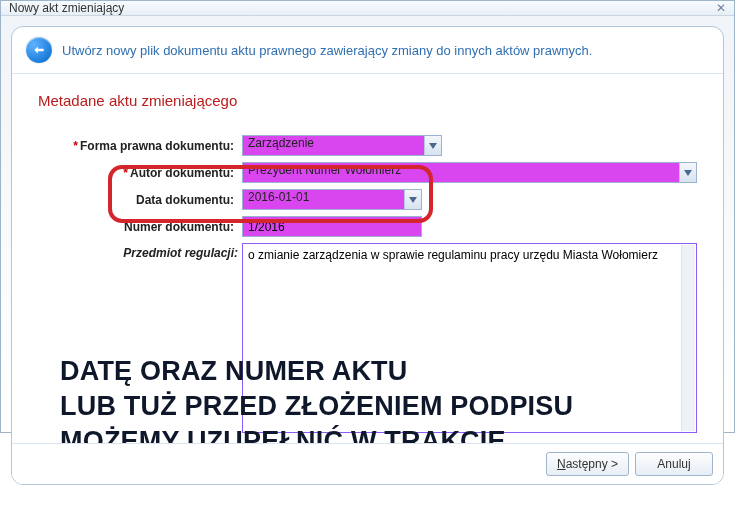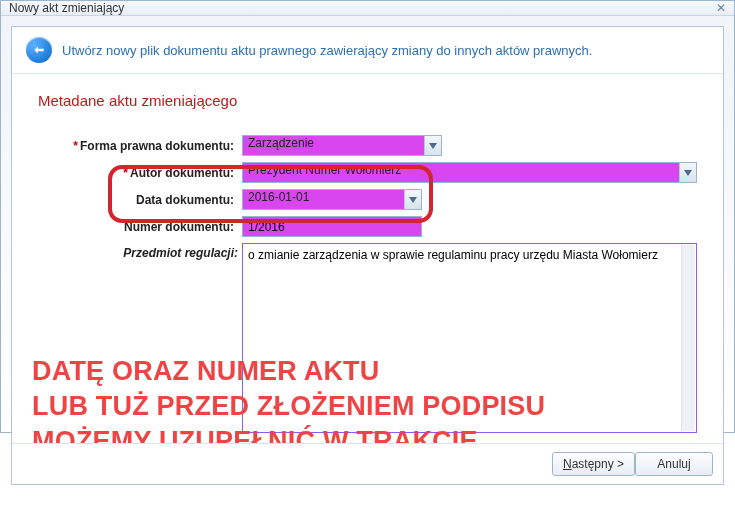--- a/index.html
+++ b/index.html
@@ -35,21 +35,21 @@
     cursor: pointer;
   }
   .content {
     flex: 1;
     padding: 10px 10px 8px 10px;
     display: flex;
     flex-direction: column;
   }
   .panel {
     border: 1px solid #b3c5dd;
-    border-radius: 0;
+    border-radius: 12px;
     background: #fff;
     flex: 1;
     display: flex;
     flex-direction: column;
     overflow: hidden;
   }
   .panel-head {
     display: flex;
     align-items: center;
     gap: 10px;
@@ -155,35 +155,36 @@
     left: 96px;
     top: 91px;
     width: 325px;
     height: 58px;
     border: 4px solid #d3252b;
     border-radius: 14px;
     pointer-events: none;
   }
   .overlay-text {
     position: absolute;
-    left: 20px;
+    left: 48px;
     top: 280px;
     font-family: "Segoe UI", Arial, sans-serif;
     font-size: 27px;
     font-weight: 700;
-    color: #ef4444;
+    color: #0f172a;
     line-height: 1.3;
     letter-spacing: 0.2px;
     pointer-events: none;
   }
   .panel-foot {
     border-top: 1px solid #d9e4ef;
     padding: 8px 10px;
     display: flex;
     justify-content: flex-end;
+    gap: 6px;
     background: #fff;
   }
   .btn {
     min-width: 78px;
     height: 24px;
     border: 1px solid #9fb4cd;
     background: linear-gradient(#fdfdfe, #e7eef5);
     font-size: 12px;
     color: #333;
     border-radius: 3px;

